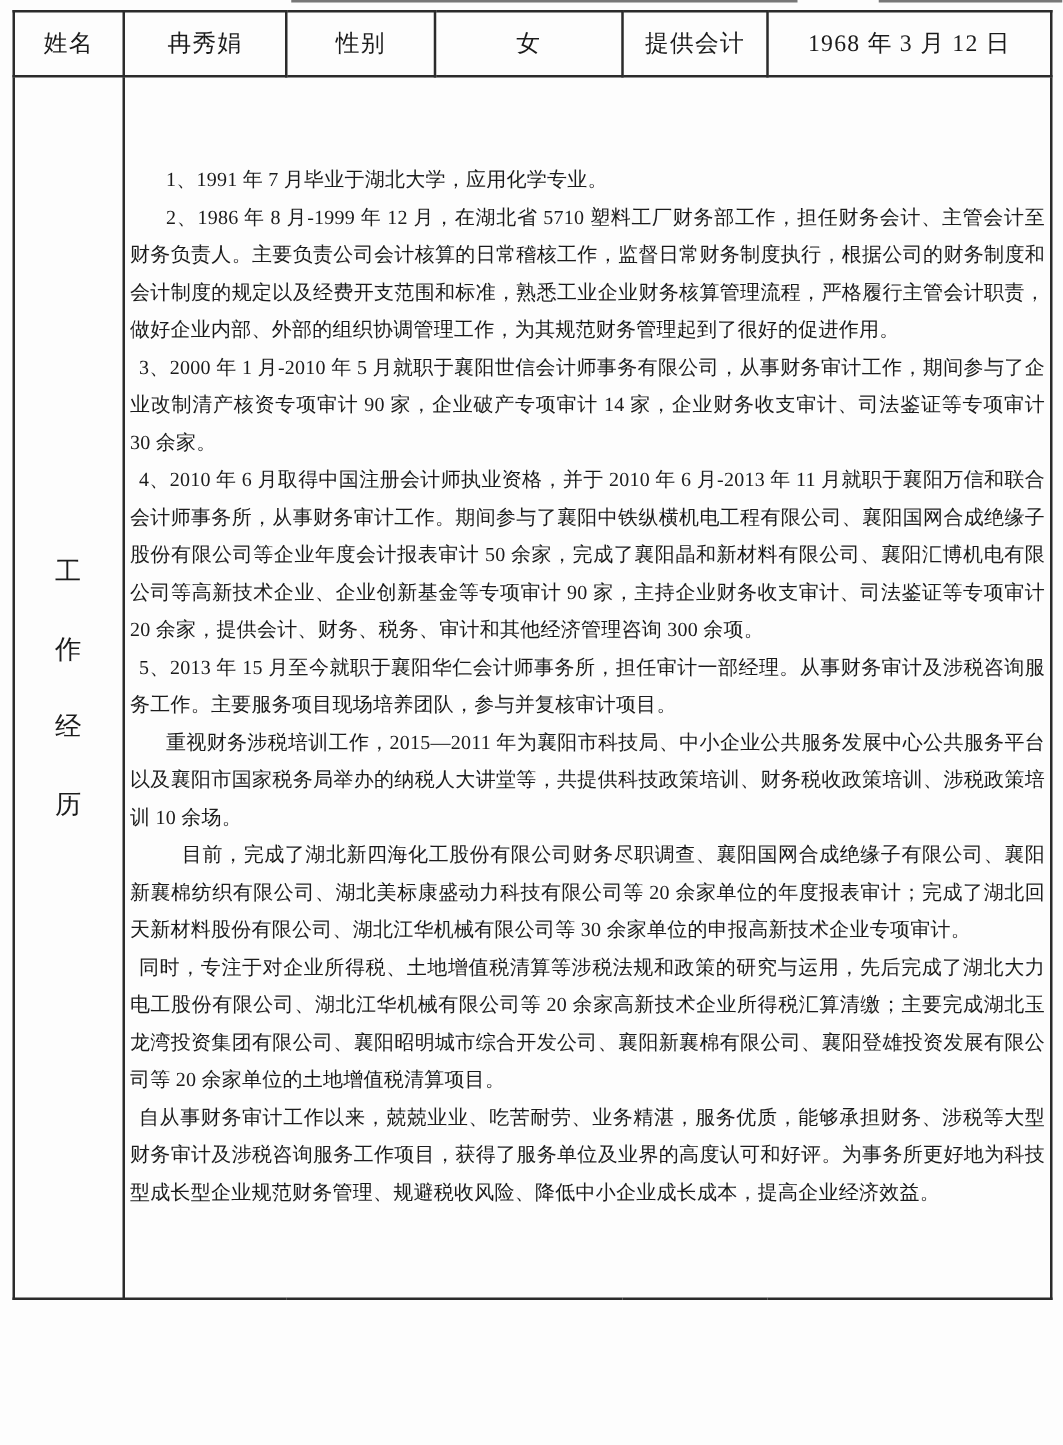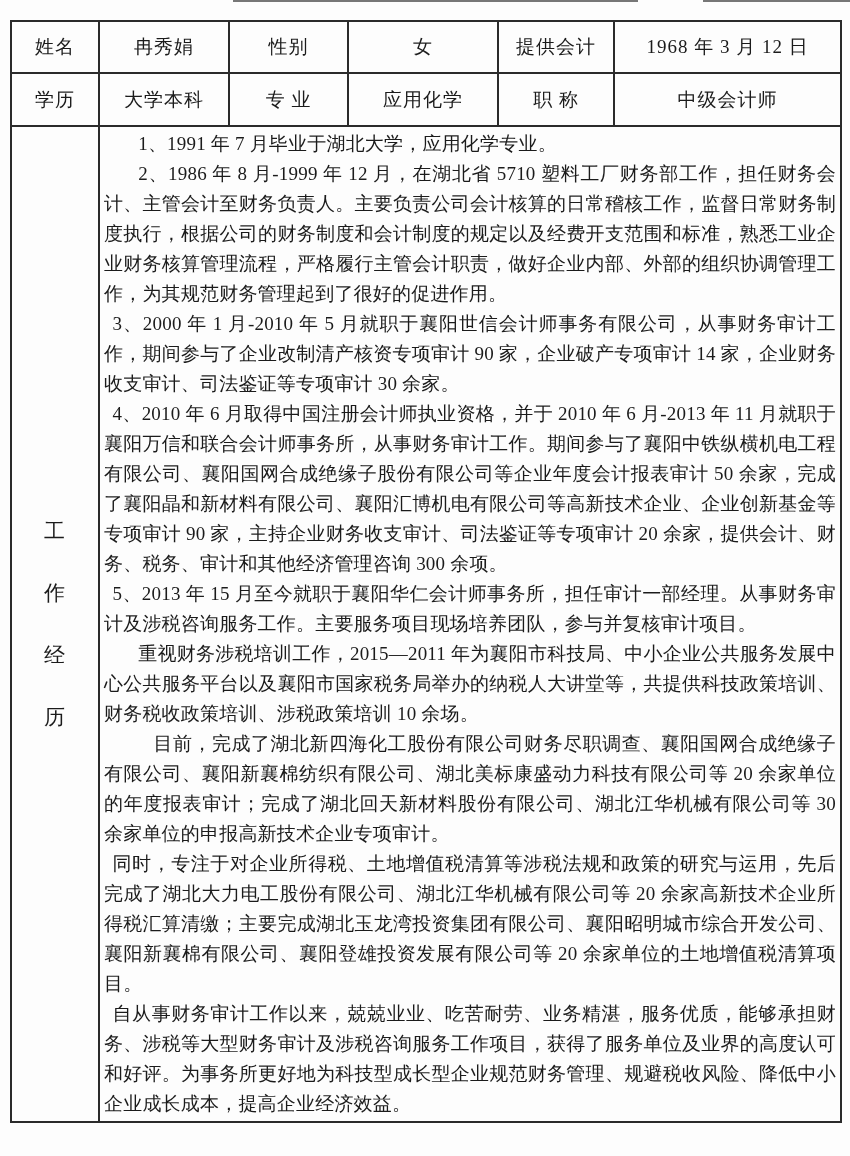--- a/index.html
+++ b/index.html
@@ -17,21 +17,20 @@
     background: #4a4a4a; opacity: .75;
   }
   .artifact-1 { left: 233px; width: 405px; }
   .artifact-2 { left: 703px; width: 147px; }
 
   table.form {
     position: absolute; left: 10px; top: 8px;
     width: 830px;
     border-collapse: collapse;
     table-layout: fixed;
-    margin-top: 12px;
   }
   table.form td {
     border: 2px solid #2b2b2b;
     padding: 2px 4px;
     text-align: center;
     vertical-align: middle;
     font-size: 19px;
     letter-spacing: 1px;
   }
   tr.hdr-row-1 { height: 52px; }
@@ -48,21 +47,21 @@
   }
   .vertical-label span { line-height: 1; }
 
   td.experience-content-cell {
     text-align: left;
     vertical-align: top;
     padding: 5px 6px 4px 5px;
   }
   .experience-content p {
     margin: 0;
-    font-size: 19px;
+    font-size: 16px;
     line-height: 30px;
     letter-spacing: 0.2px;
     text-align: justify;
   }
   .experience-content p.indent-2  { text-indent: 1.8em; }
   .experience-content p.indent-05 { text-indent: 0.45em; }
   .experience-content p.indent-3  { text-indent: 2.6em; }
 </style>
 </head>
 <body>
@@ -81,28 +80,20 @@
   </colgroup>
   <tbody>
     <tr class="hdr-row-1">
       <td>姓名</td>
       <td>冉秀娟</td>
       <td>性别</td>
       <td>女</td>
       <td>提供会计</td>
       <td>1968 年 3 月 12 日</td>
     </tr>
-    <tr class="hdr-row-2">
-      <td>学历</td>
-      <td>大学本科</td>
-      <td>专 业</td>
-      <td>应用化学</td>
-      <td>职 称</td>
-      <td>中级会计师</td>
-    </tr>
     <tr class="body-row">
       <td class="experience-label-cell">
         <div class="vertical-label">
             <span>工</span>
             <span>作</span>
             <span>经</span>
             <span>历</span>
           </div>
       </td>
       <td colspan="5" class="experience-content-cell">

